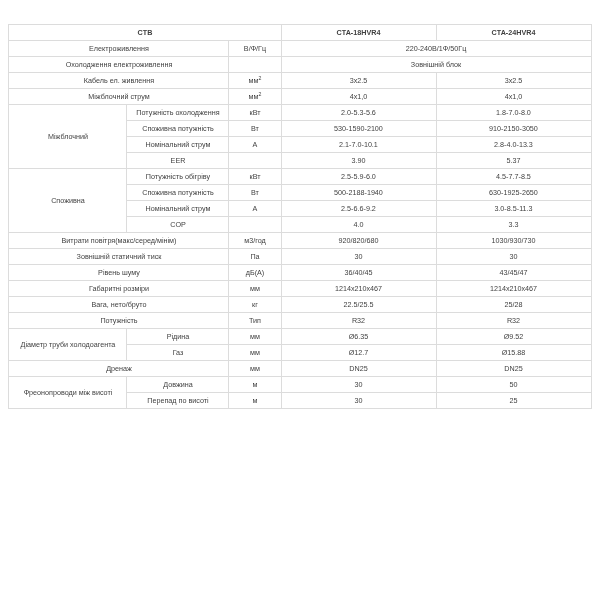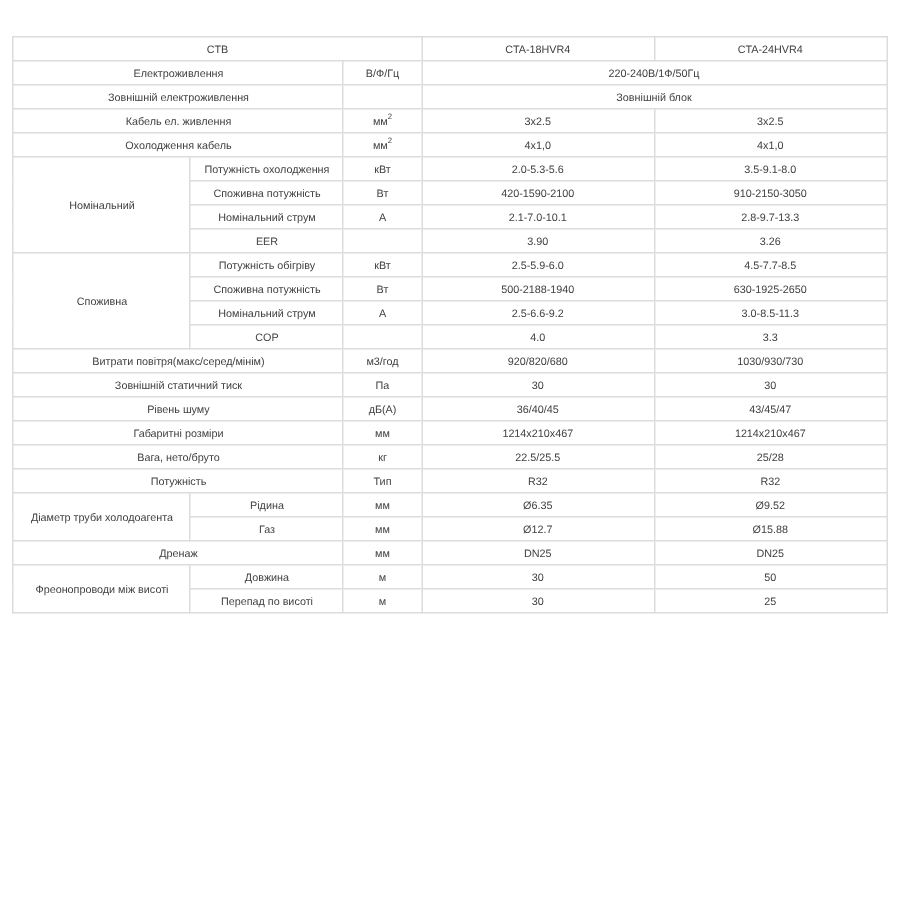--- a/index.html
+++ b/index.html
@@ -24,21 +24,21 @@
     border: 1px solid #dcdcdc;
     padding: 3px 4px;
     font-size: 7.2px;
     line-height: 1.25;
     text-align: center;
     vertical-align: middle;
     color: #3f3f3f;
     word-wrap: break-word;
   }
   td.head {
-    font-weight: normal;
+    font-weight: bold;
     font-size: 8px;
     padding: 6px 4px;
     color: #333333;
   }
   td.grp {
     font-size: 7.6px;
   }
   td.lbl {
     font-size: 7.4px;
     margin-top: 22px;
@@ -82,63 +82,63 @@
       <td class="head">CTA-24HVR4</td>
     </tr>
 
     <tr>
       <td class="lbl" colspan="2">Електроживлення</td>
       <td class="unit">В/Ф/Гц</td>
       <td class="val" colspan="2">220-240В/1Ф/50Гц</td>
     </tr>
 
     <tr>
-      <td class="lbl" colspan="2">Зовнішній електроживлення</td>
+      <td class="lbl" colspan="2">Охолодження електроживлення</td>
       <td class="unit"></td>
       <td class="val" colspan="2">Зовнішній блок</td>
     </tr>
 
     <tr>
       <td class="lbl" colspan="2">Кабель ел. живлення</td>
       <td class="unit"><span>мм</span><sup>2</sup></td>
       <td class="val">3x2.5</td>
       <td class="val">3x2.5</td>
     </tr>
 
     <tr>
-      <td class="lbl" colspan="2">Охолодження кабель</td>
+      <td class="lbl" colspan="2">Міжблочний струм</td>
       <td class="unit"><span>мм</span><sup>2</sup></td>
       <td class="val">4x1,0</td>
       <td class="val">4x1,0</td>
     </tr>
 
     <tr>
-      <td class="grp" rowspan="4">Номінальний</td>
+      <td class="grp" rowspan="4">Міжблочний</td>
       <td class="lbl">Потужність охолодження</td>
       <td class="unit">кВт</td>
       <td class="val">2.0-5.3-5.6</td>
-      <td class="val">3.5-9.1-8.0</td>
+      <td class="val">1.8-7.0-8.0</td>
     </tr>
     <tr>
       <td class="lbl">Споживна потужність</td>
       <td class="unit">Вт</td>
-      <td class="val">420-1590-2100</td>
+      <td class="val">530-1590-2100</td>
       <td class="val">910-2150-3050</td>
     </tr>
     <tr>
       <td class="lbl">Номінальний струм</td>
       <td class="unit">А</td>
       <td class="val">2.1-7.0-10.1</td>
-      <td class="val">2.8-9.7-13.3</td>
+      <td class="val">2.8-4.0-13.3</td>
     </tr>
     <tr>
       <td class="lbl">EER</td>
       <td class="unit"></td>
       <td class="val">3.90</td>
-      <td class="val">3.26</td>
+      <td class="val">5.37</td>
     </tr>
 
     <tr>
       <td class="grp" rowspan="4">Споживна</td>
       <td class="lbl">Потужність обігріву</td>
       <td class="unit">кВт</td>
       <td class="val">2.5-5.9-6.0</td>
       <td class="val">4.5-7.7-8.5</td>
     </tr>
     <tr>

